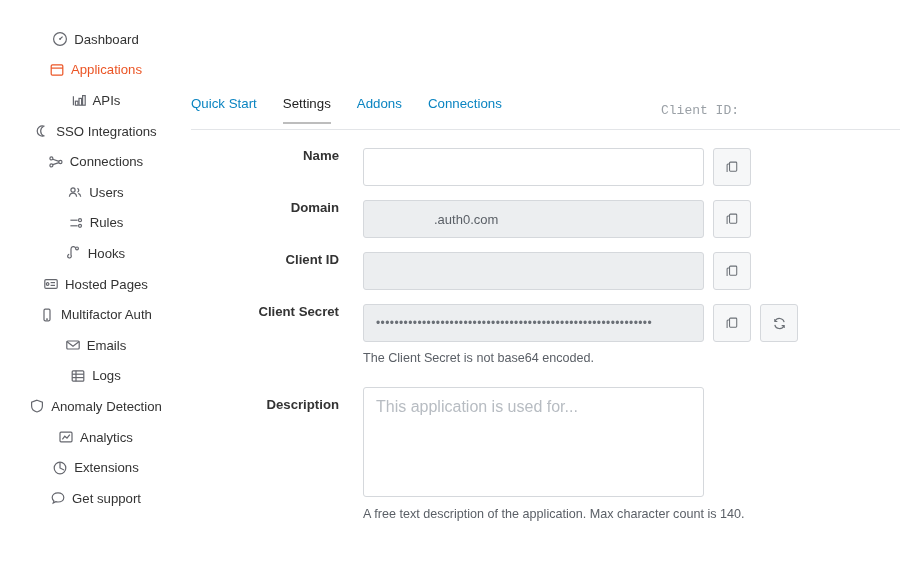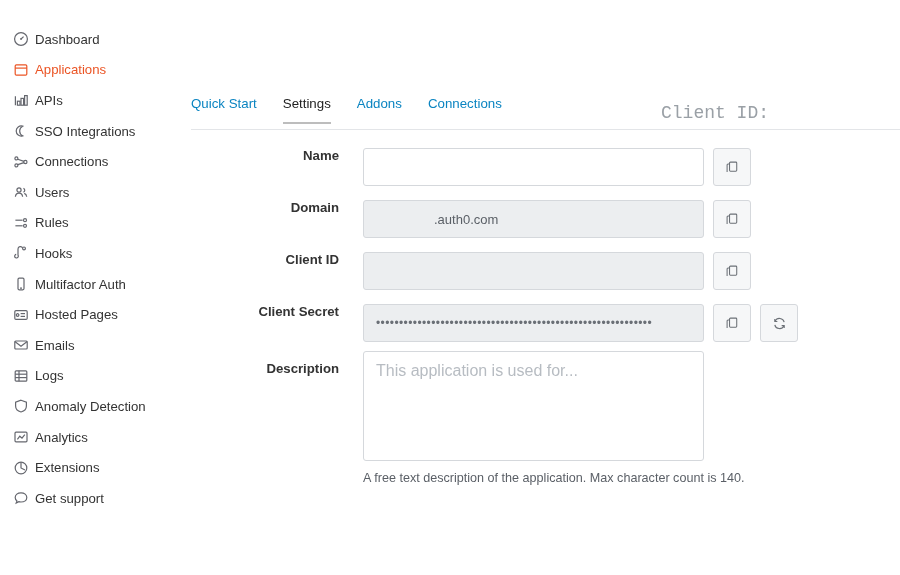--- a/index.html
+++ b/index.html
@@ -25,20 +25,21 @@
   }
   .nav-item {
     display: flex;
     align-items: center;
     height: 30.6px;
     padding-left: 13px;
     color: #333333;
     font-size: 13.2px;
     cursor: pointer;
     user-select: none;
+    justify-content: center;
   }
   .nav-item .nav-ico {
     width: 20px;
     flex: 0 0 20px;
     display: flex;
     align-items: center;
     justify-content: flex-start;
     color: #65676e;
   }
   .nav-item .nav-label { padding-left: 2px; }
@@ -75,21 +76,21 @@
   }
   .tab.active {
     color: #222222;
     border-bottom: 2px solid #bdbdbd;
   }
   .client-id-note {
     position: absolute;
     left: 470px;
     top: 7px;
     font-family: "Liberation Mono", monospace;
-    font-size: 18px;
+    font-size: 13px;
     color: #9aa0a6;
     white-space: nowrap;
   }
 
   
   .form {
     position: absolute;
     left: 0; top: 148px;
     width: 712px;
   }
@@ -277,37 +278,37 @@
           <path d="M9.6 3 A2.4 2.4 0 0 0 5 4 V10.2 A1.8 1.8 0 1 1 3.2 9.4"></path>
             <circle cx="11" cy="3.4" r="1.4"></circle>
         </svg>
       </span>
       <span class="nav-label">Hooks</span>
     </div>
 
     <div class="nav-item">
       <span class="nav-ico">
         <svg width="16" height="16" viewBox="0 0 16 16" fill="none" stroke="currentColor" stroke-width="1.2">
-          <rect x="5" y="2.2" width="6" height="11.6" rx="1.2"></rect>
-            <path d="M7 12.2 H9"></path>
-        </svg>
-      </span>
-      <span class="nav-label">Multifactor Auth</span>
-    </div>
-
-    <div class="nav-item">
-      <span class="nav-ico">
-        <svg width="16" height="16" viewBox="0 0 16 16" fill="none" stroke="currentColor" stroke-width="1.2">
           <rect x="1.8" y="3.6" width="12.4" height="8.8" rx="1.2"></rect>
             <circle cx="4.6" cy="8" r="1.3"></circle>
             <path d="M7.6 6.6 H12"></path>
             <path d="M7.6 9.4 H12"></path>
         </svg>
       </span>
       <span class="nav-label">Hosted Pages</span>
+    </div>
+
+    <div class="nav-item">
+      <span class="nav-ico">
+        <svg width="16" height="16" viewBox="0 0 16 16" fill="none" stroke="currentColor" stroke-width="1.2">
+          <rect x="5" y="2.2" width="6" height="11.6" rx="1.2"></rect>
+            <path d="M7 12.2 H9"></path>
+        </svg>
+      </span>
+      <span class="nav-label">Multifactor Auth</span>
     </div>
 
     <div class="nav-item">
       <span class="nav-ico">
         <svg width="16" height="16" viewBox="0 0 16 16" fill="none" stroke="currentColor" stroke-width="1.2">
           <rect x="1.8" y="4" width="12.4" height="8" rx="1"></rect>
             <path d="M1.8 4.6 L8 9.2 L14.2 4.6"></path>
         </svg>
       </span>
       <span class="nav-label">Emails</span>
@@ -442,20 +443,23 @@
                   <path d="M3 3.1 V5.8 H5.7"></path>
                 <path d="M3 9.4 A5.2 5.2 0 0 0 12.7 10.6"></path>
                   <path d="M13 12.9 V10.2 H10.3"></path>
               </svg>
             </span>
           </div>
         </div>
       </div>
 
 
+      <div class="below" style="margin-bottom:22px;">
+        <div class="helper">The Client Secret is not base64 encoded.</div>
+      </div>
 
       <div class="row" style="margin-bottom:10px;">
         <div class="row-label" style="padding-top:10px;">Description</div>
         <div class="field-wrap">
           <textarea class="textarea" placeholder="This application is used for..." style=""></textarea>
         </div>
       </div>
 
       <div class="below">
         <div class="helper">A free text description of the application. Max character count is 140.</div>

